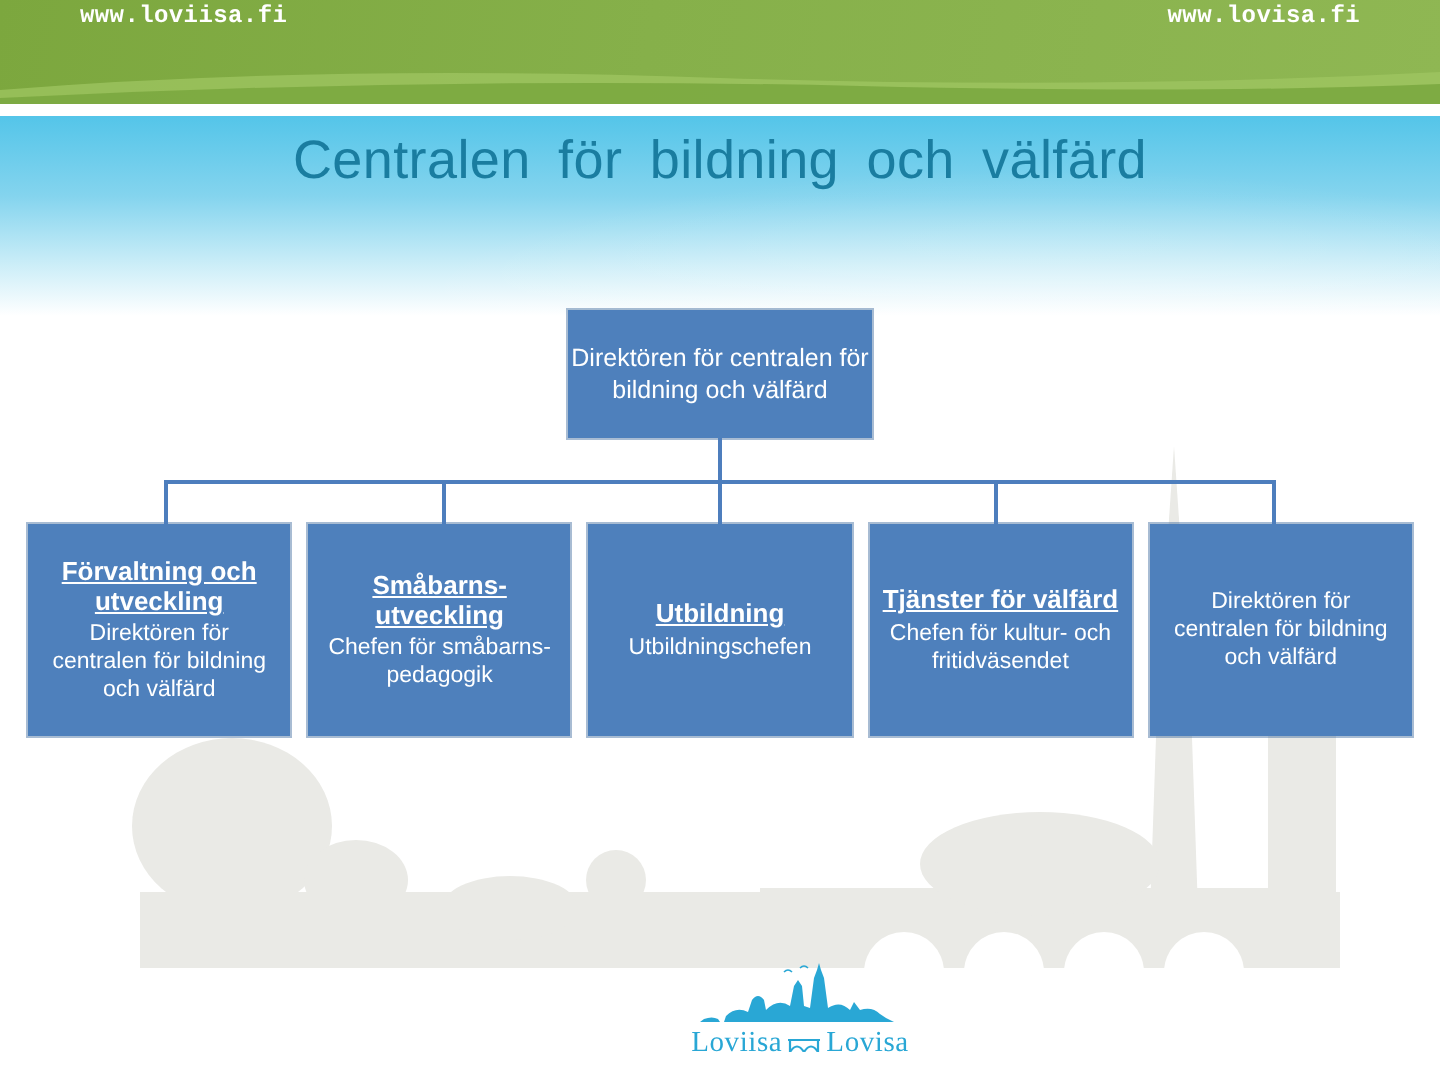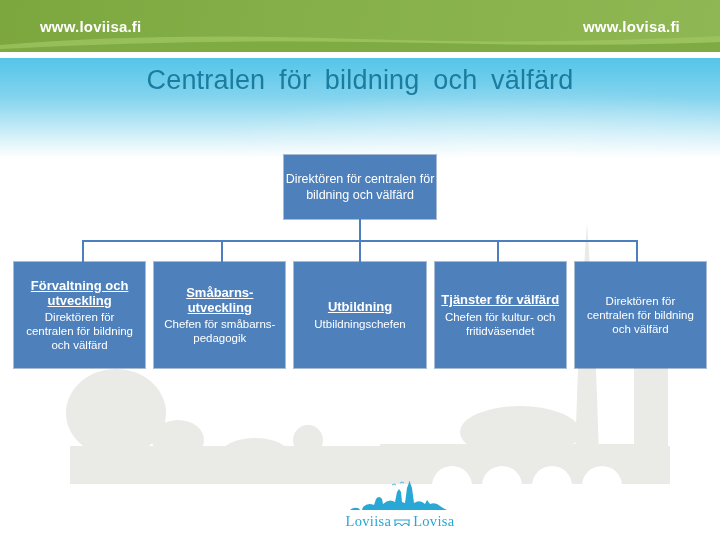--- a/index.html
+++ b/index.html
@@ -6,22 +6,23 @@
   .slide{
     position:relative;width:720px;height:540px;background:#ffffff;
     overflow:hidden;font-family:"Liberation Sans", sans-serif;
   }
   
   .green-header{
     position:absolute;left:0;top:0;width:720px;height:52px;
     background:linear-gradient(100deg,#7ca73e 0%,#86b04a 45%,#8fb753 100%);
   }
   .header-url{
-    position:absolute;top:18px;font-size:15px;font-weight:600;color:#ffffff;
+    position:absolute;top:1px;font-size:12px;font-weight:600;color:#ffffff;
     letter-spacing:.2px;
+    font-family:Liberation Mono, monospace;
   }
   .header-url.left{left:40px;}
   .header-url.right{right:40px;margin-left:36px;}
   .header-wave{position:absolute;left:0;bottom:0;width:720px;height:22px;display:block;}
   
   .blue-band{
     position:absolute;left:0;top:58px;width:720px;height:100px;
     background:
       radial-gradient(ellipse 65% 120% at 72% 110%, rgba(255,255,255,.35), rgba(255,255,255,0) 70%),
       linear-gradient(to bottom,#54c5e9 0%,#84d4ee 40%,#cdeef8 75%,#ffffff 100%);

